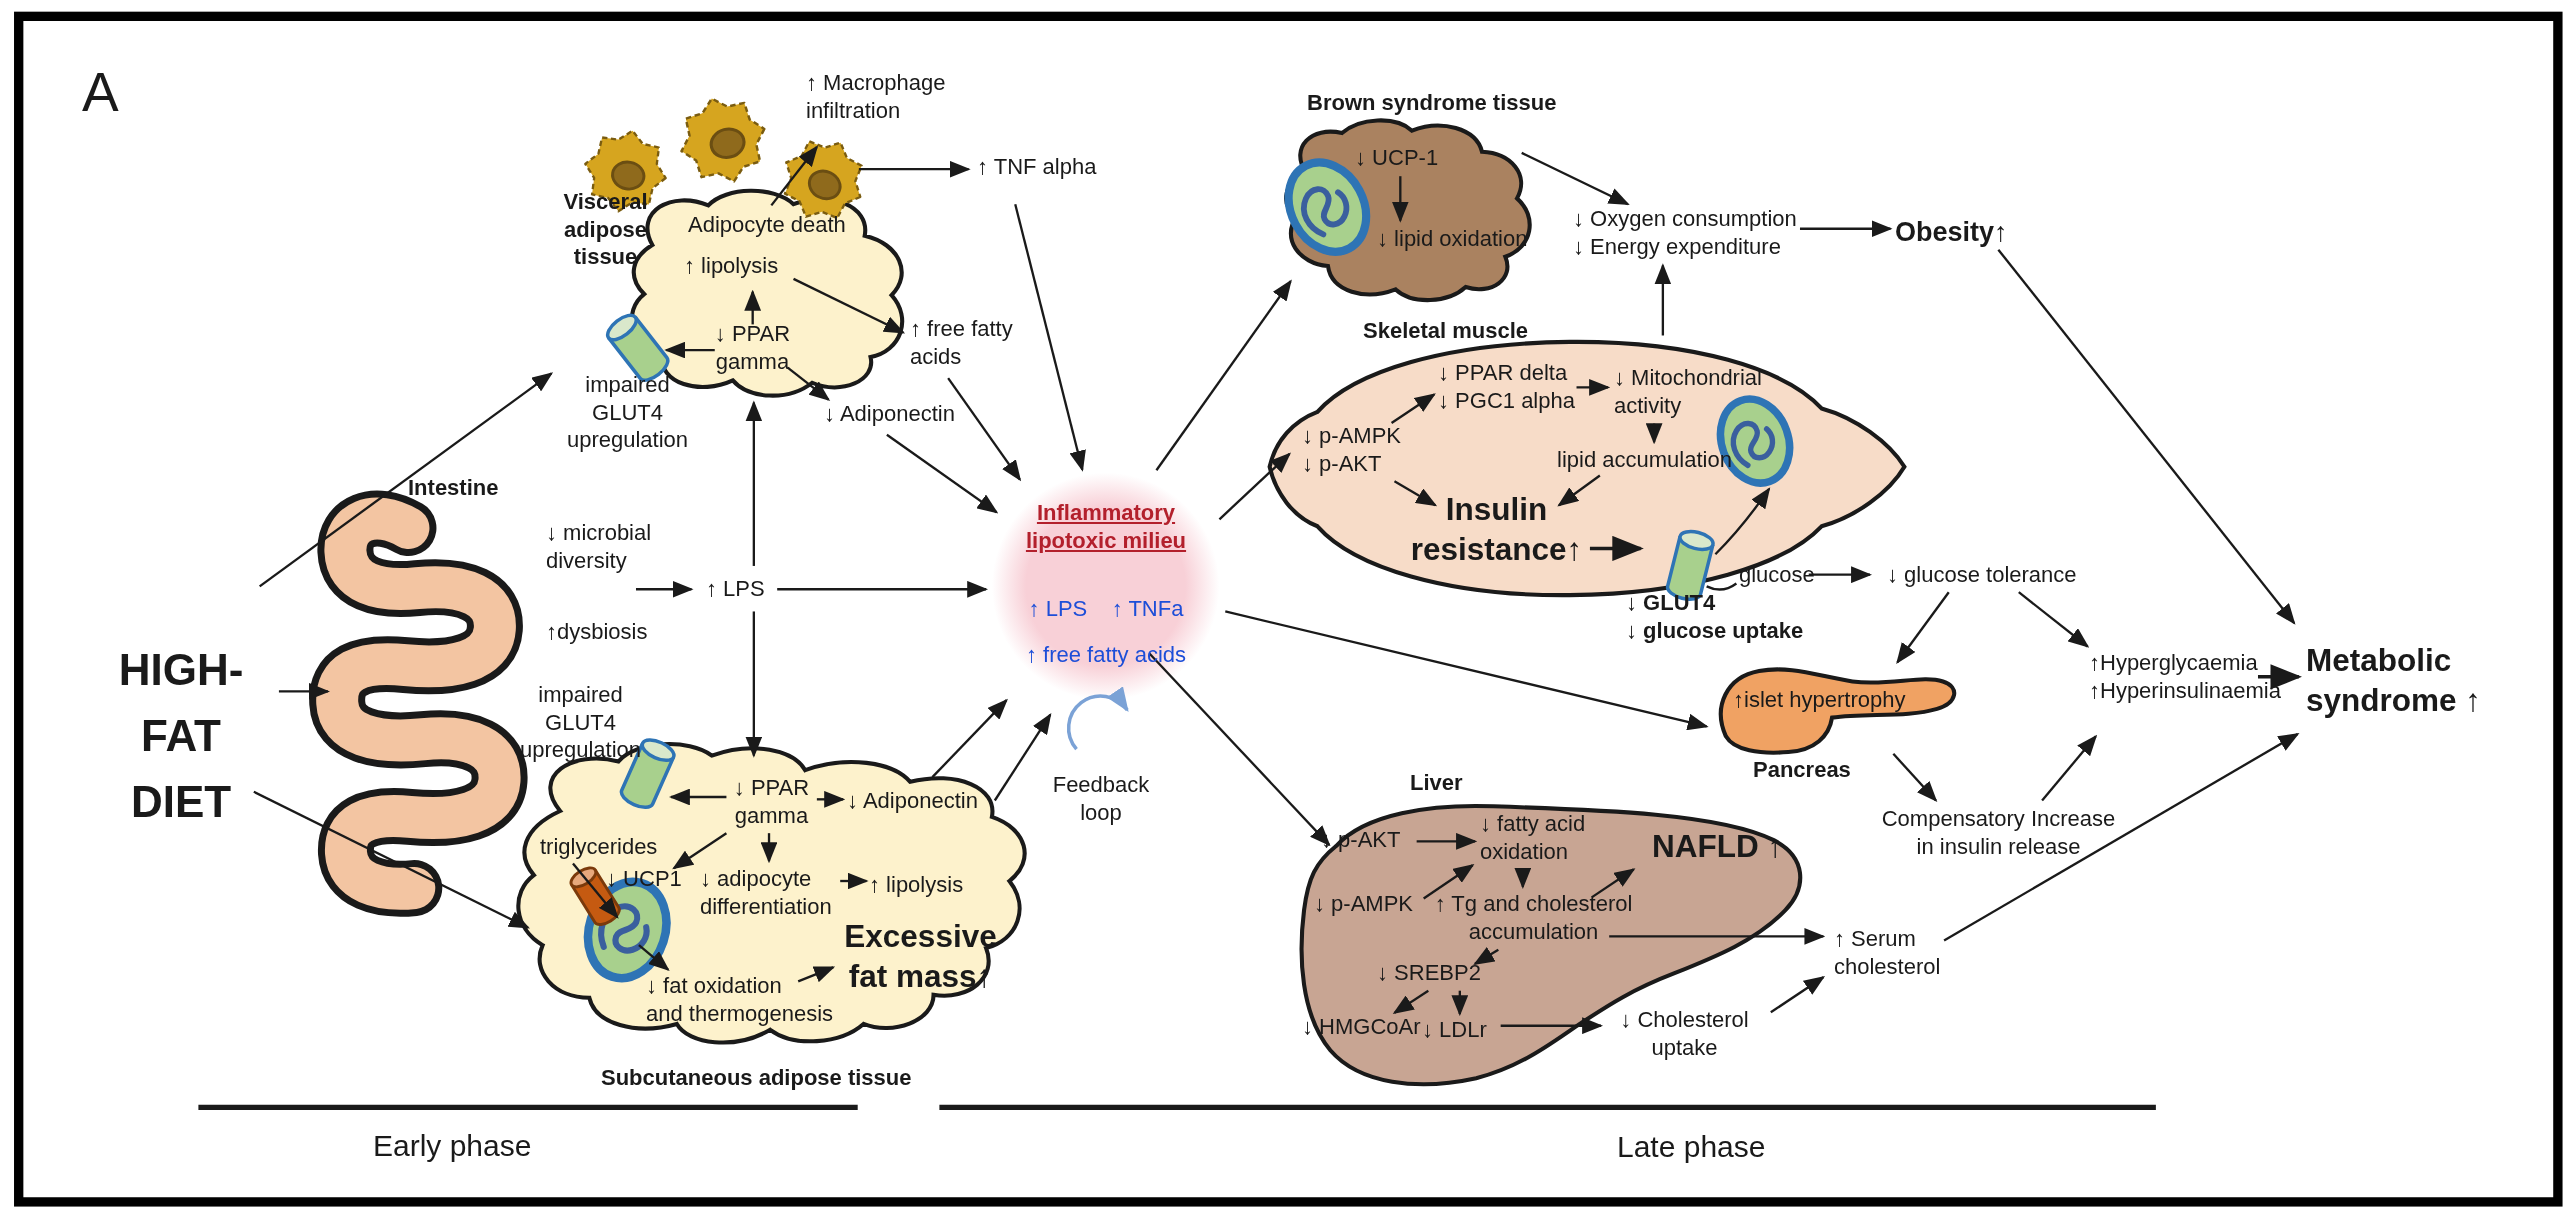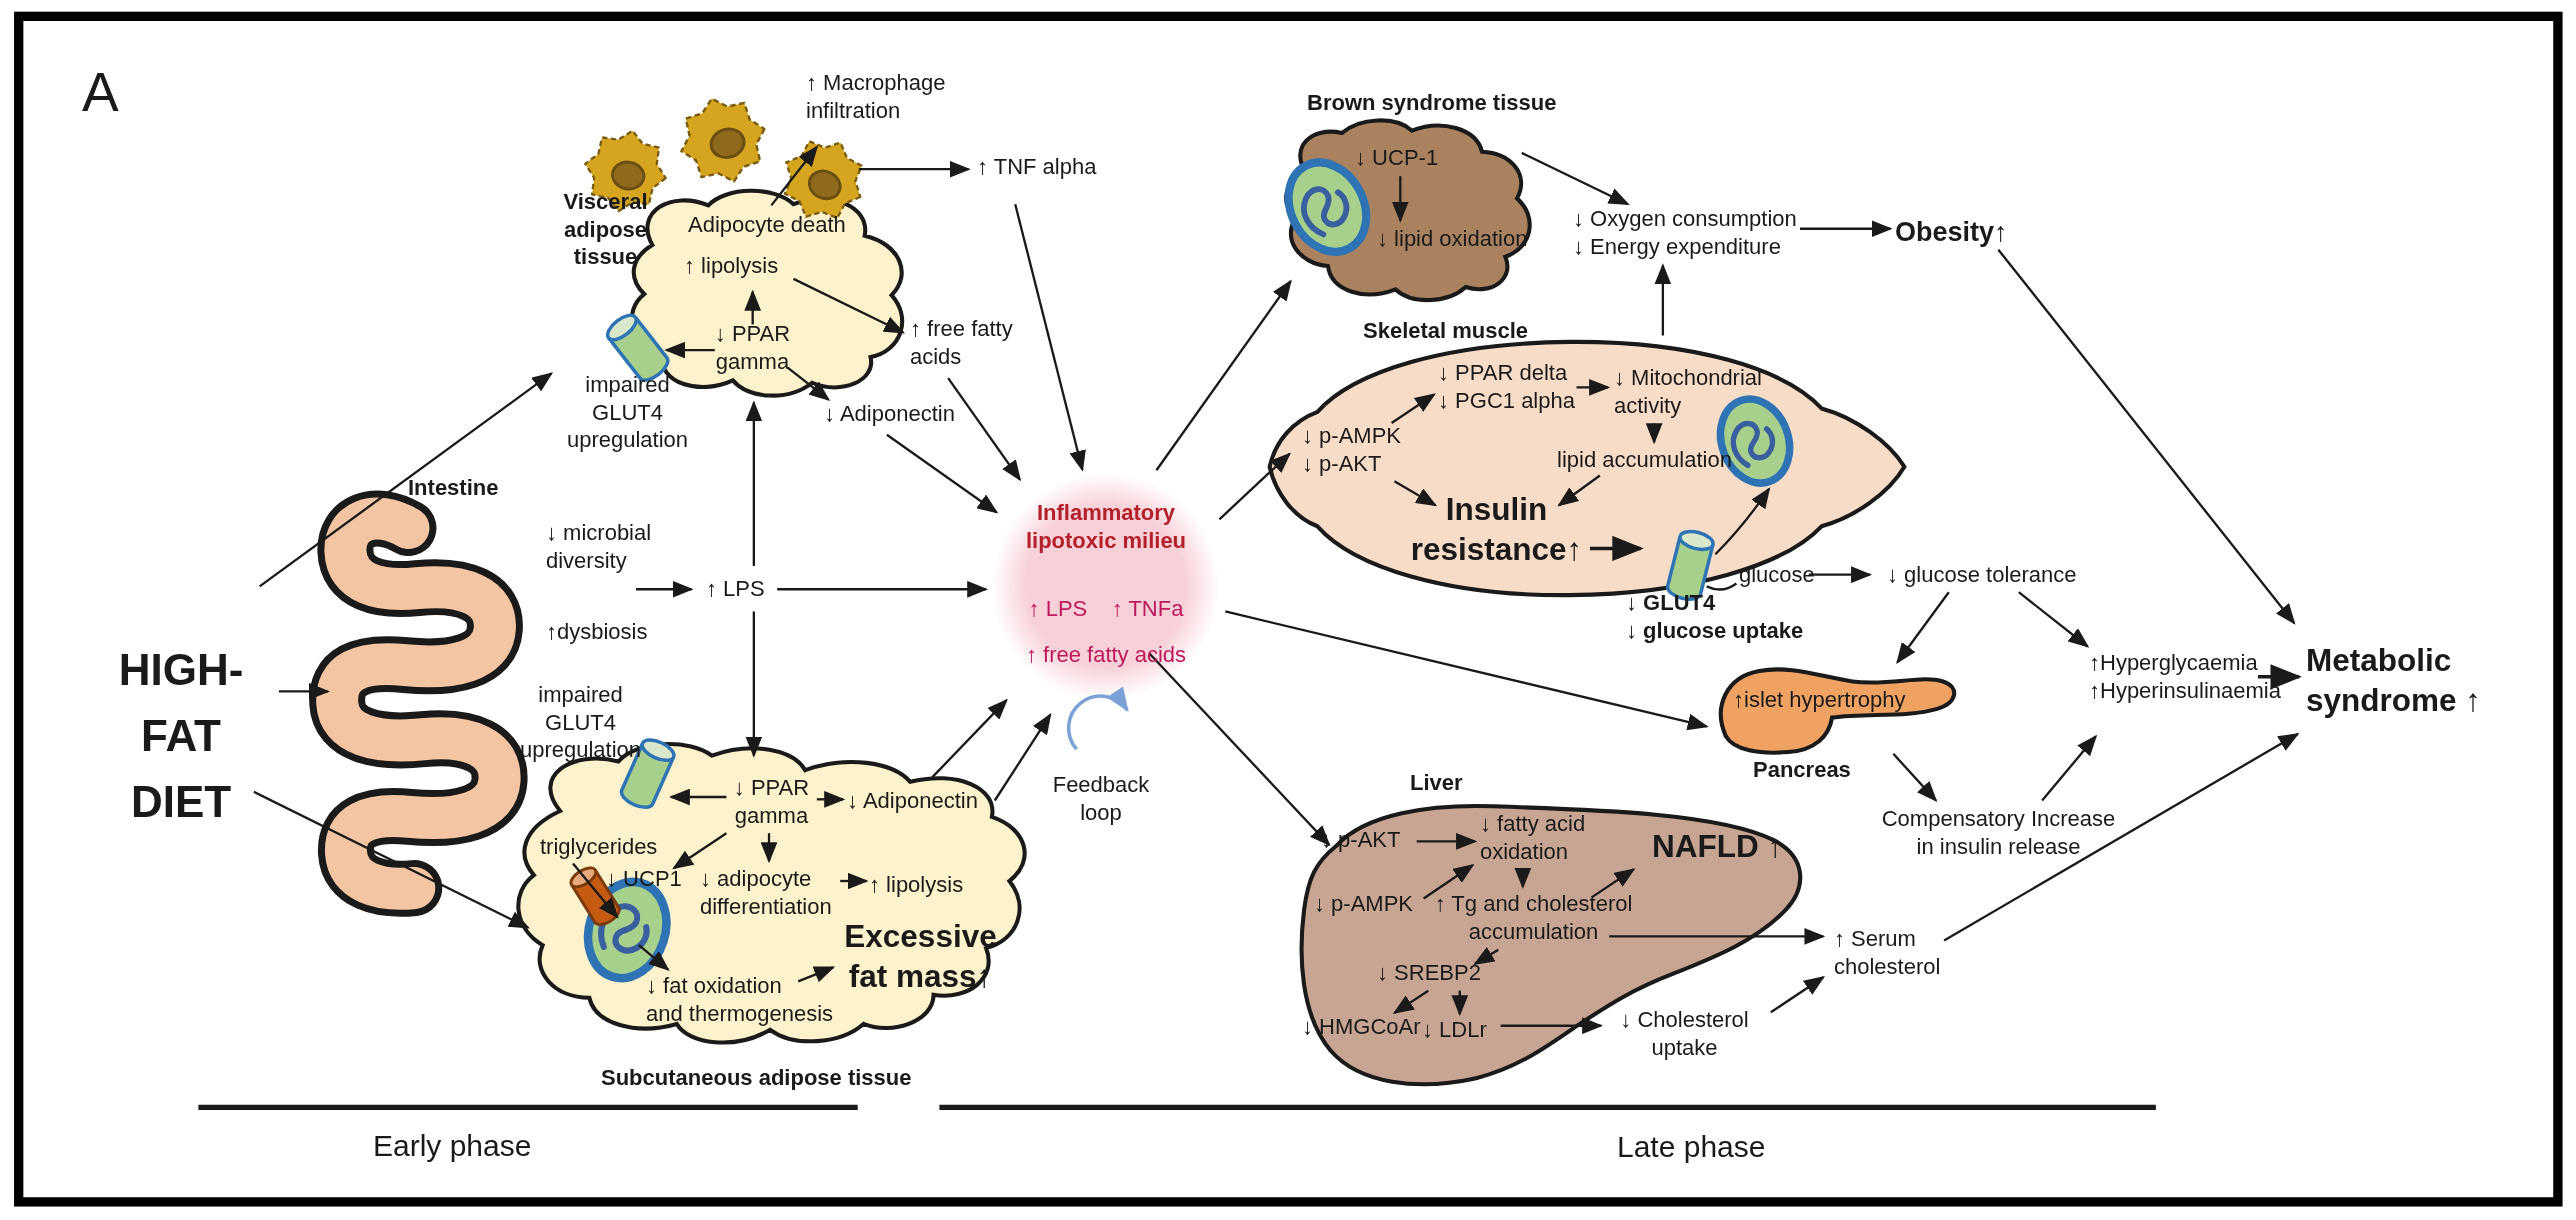--- a/index.html
+++ b/index.html
@@ -6,21 +6,21 @@
   .canvas{position:relative;width:2576px;height:1220px;background:#ffffff;
           font-family:"Liberation Sans", sans-serif;overflow:hidden;}
   svg.art{position:absolute;left:0;top:0;}
   .lbl{position:absolute;white-space:pre-line;color:#1a1a1a;font-size:22px;line-height:1.26;}
   .b{font-weight:bold;}
   .c{text-align:center;}
   .big{font-size:44px;font-weight:bold;line-height:1.5;}
   .h1{font-size:31.5px;font-weight:bold;line-height:1.26;}
   .h2{font-size:27px;font-weight:bold;}
   .phase{font-size:30px;}
-  .red{color:#be185d;}
+  .red{color:#1d4ed8;}
   .redb{color:#b3202c;font-weight:bold;}
   .pa{font-size:55px;}
 </style>
 </head>
 <body>
 
 <div class="canvas">
 
 <svg class="art" width="2576" height="1220" viewBox="0 0 4415 2091">
   <defs>
@@ -192,21 +192,21 @@
       <div class="lbl" style="left: 910px; top: 315px;">↑ free fatty
 acids</div>
       <div class="lbl" style="left: 824px; top: 400px;">↓ Adiponectin</div>
       <div class="lbl b" style="left: 408px; top: 474px;">Intestine</div>
       <div class="lbl" style="left: 546px; top: 519px;">↓ microbial
 diversity</div>
       <div class="lbl" style="left: 546px; top: 618px;">↑dysbiosis</div>
       <div class="lbl big c" style="left: 79px; top: 637px; width: 204px;">HIGH-FAT
 DIET</div>
       <div class="lbl" style="left: 706px; top: 575px;">↑ LPS</div>
-      <div class="lbl redb c" style="left: 987px; top: 499px; width: 238px;">Inflammatory
+      <div class="lbl redb c" style="left: 987px; top: 499px; width: 238px; text-decoration: underline;">Inflammatory
 lipotoxic milieu</div>
       <div class="lbl red c" style="left: 987px; top: 595px; width: 238px;">↑ LPS&nbsp;&nbsp;&nbsp;&nbsp;↑ TNFa</div>
       <div class="lbl red c" style="left: 987px; top: 641px; width: 238px;">↑ free fatty acids</div>
       <div class="lbl c" style="left: 1037px; top: 771px; width: 128px;">Feedback
 loop</div>
       <div class="lbl c" style="left: 499px; top: 681px; width: 163px;">impaired
 GLUT4
 upregulation</div>
       <div class="lbl" style="left: 540px; top: 833px;">triglycerides</div>
       <div class="lbl" style="left: 606px; top: 865px;">↓ UCP1</div>

